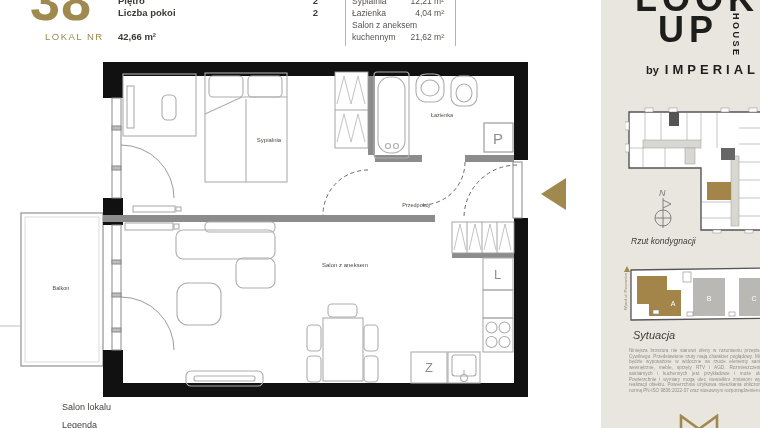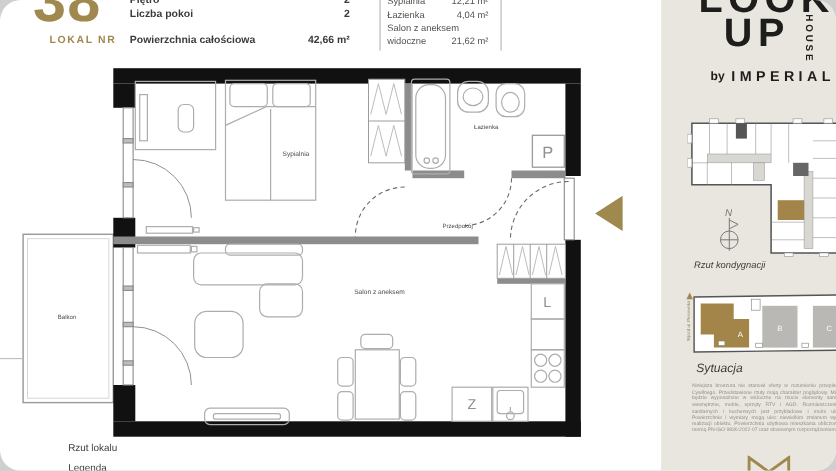--- a/index.html
+++ b/index.html
@@ -1,22 +1,22 @@
 <!DOCTYPE html>
 <html><head>
 <meta charset="utf-8">
 <style>
   html,body{margin:0;padding:0;background:#cfcfcf;}
   #page{position:relative;width:760px;height:428px;background:#ffffff;overflow:hidden;
-        font-family:"Liberation Sans","DejaVu Sans",sans-serif;color:#3a3a38;border-radius:19px;}
+        font-family:"Liberation Sans","DejaVu Sans",sans-serif;color:#3a3a38;}
   .abs{position:absolute;}
 
   
   .unit-number{left:30px;top:-26px;font-size:54px;font-weight:800;letter-spacing:1px;color:#a0894f;line-height:1;}
-  .unit-label{left:33px;top:31px;font-size:9.5px;font-weight:700;letter-spacing:1.5px;color:#a0894f;padding-left:12px;}
+  .unit-label{left:33px;top:31px;font-size:9.5px;font-weight:400;letter-spacing:1.5px;color:#a0894f;padding-left:12px;}
   .spec-row{left:118px;width:200px;height:12px;display:flex;justify-content:space-between;
             font-size:9.5px;font-weight:700;color:#3a3a38;line-height:12px;}
   .room-row{left:352px;width:92px;height:12px;display:flex;justify-content:space-between;
             font-size:8.5px;font-weight:400;color:#55534e;line-height:12px;}
   .vdiv{width:1px;background:#b5b3ae;top:-4px;height:50px;}
 
   
   .caption{font-size:9px;color:#3f3f3c;}
 
   
@@ -39,40 +39,39 @@
 
   <div class="abs spec-row" style="top:-5px">
     <span>Piętro</span>
     <span>2</span>
   </div>
   <div class="abs spec-row" style="top:7px">
     <span>Liczba pokoi</span>
     <span>2</span>
   </div>
   <div class="abs spec-row" style="top:31px">
-    <span>Powierzchnia całościowa</span>
     <span>42,66 m²</span>
   </div>
 
   <div class="abs vdiv" style="left:345px"></div>
 
   <div class="abs room-row" style="top:-5px">
     <span>Sypialnia</span>
     <span>12,21 m²</span>
   </div>
   <div class="abs room-row" style="top:7px">
     <span>Łazienka</span>
     <span>4,04 m²</span>
   </div>
   <div class="abs room-row" style="top:19px">
     <span>Salon z aneksem</span>
     <span></span>
   </div>
   <div class="abs room-row" style="top:31px">
-    <span>widoczne</span>
+    <span>kuchennym</span>
     <span>21,62 m²</span>
   </div>
 
   <div class="abs vdiv" style="left:455px"></div>
 
   <svg class="abs" style="left:0;top:55px" width="572" height="345" viewBox="0 55 572 345">
 
     <g>
       <rect x="21" y="213" width="82" height="153" fill="#ffffff" stroke="#9a9a9a" stroke-width="1.3"></rect>
       <rect x="25" y="217" width="74" height="145" fill="none" stroke="#d2d2d2" stroke-width="0.8"></rect>
@@ -203,21 +202,21 @@
 
     <g font-size="6" fill="#4c4c48" text-anchor="middle">
       <text x="269" y="142">Sypialnia</text>
       <text x="442" y="117" font-size="5.5">Łazienka</text>
       <text x="416" y="207" font-size="5.5">Przedpokój</text>
       <text x="345" y="267">Salon z aneksem</text>
       <text x="61" y="290" font-size="5.5">Balkon</text>
     </g>
   </svg>
 
-  <div class="abs caption" style="left:62px;top:402px">Rzut lokalu</div>
+  <div class="abs caption" style="left:62px;top:402px">Salon lokalu</div>
   <div class="abs caption" style="left:62px;top:420px">Legenda</div>
 
   <div id="panel" class="abs">
 
     <div class="abs logo-line" style="left:34px;top:-19px">LOOK</div>
     <div class="abs logo-line" style="left:57px;top:12px">UP</div>
     <div class="abs logo-house" style="left:130px;top:13px;height:36px">HOUSE</div>
     <div class="abs byline" style="left:45px;top:62px">
       <span class="by">by</span>
       <span class="brand">IMPERIAL</span>

